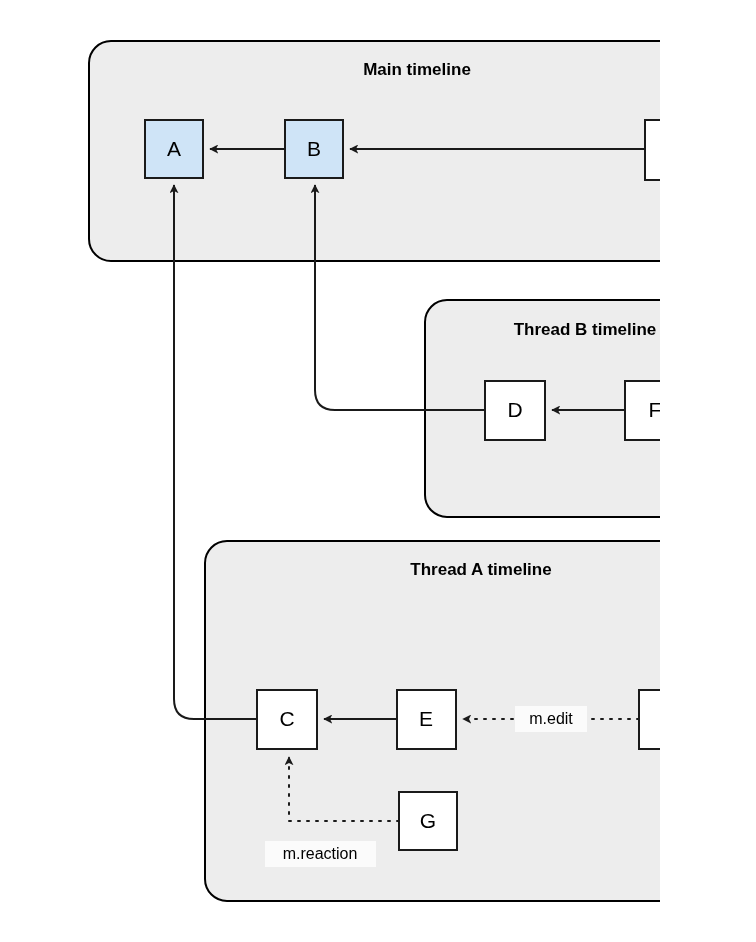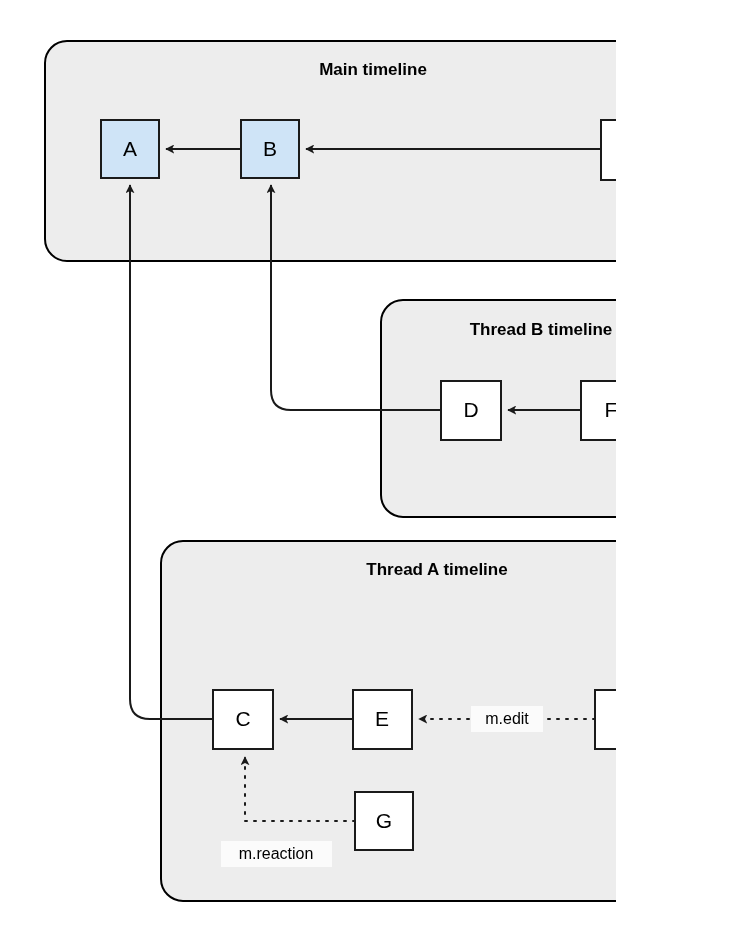--- a/index.html
+++ b/index.html
@@ -10,20 +10,21 @@
   }
   body {
     font-family: "Liberation Sans", sans-serif;
   }
   #canvas {
     position: relative;
     width: 616px;
     height: 942px;
     background: #ffffff;
     overflow: hidden;
+    margin-left: 44px;
   }
   #diagram-svg {
     position: absolute;
     left: 0;
     top: 0;
     width: 756px;
     height: 942px;
   }
   .group-title {
     font-family: "Liberation Sans", sans-serif;

